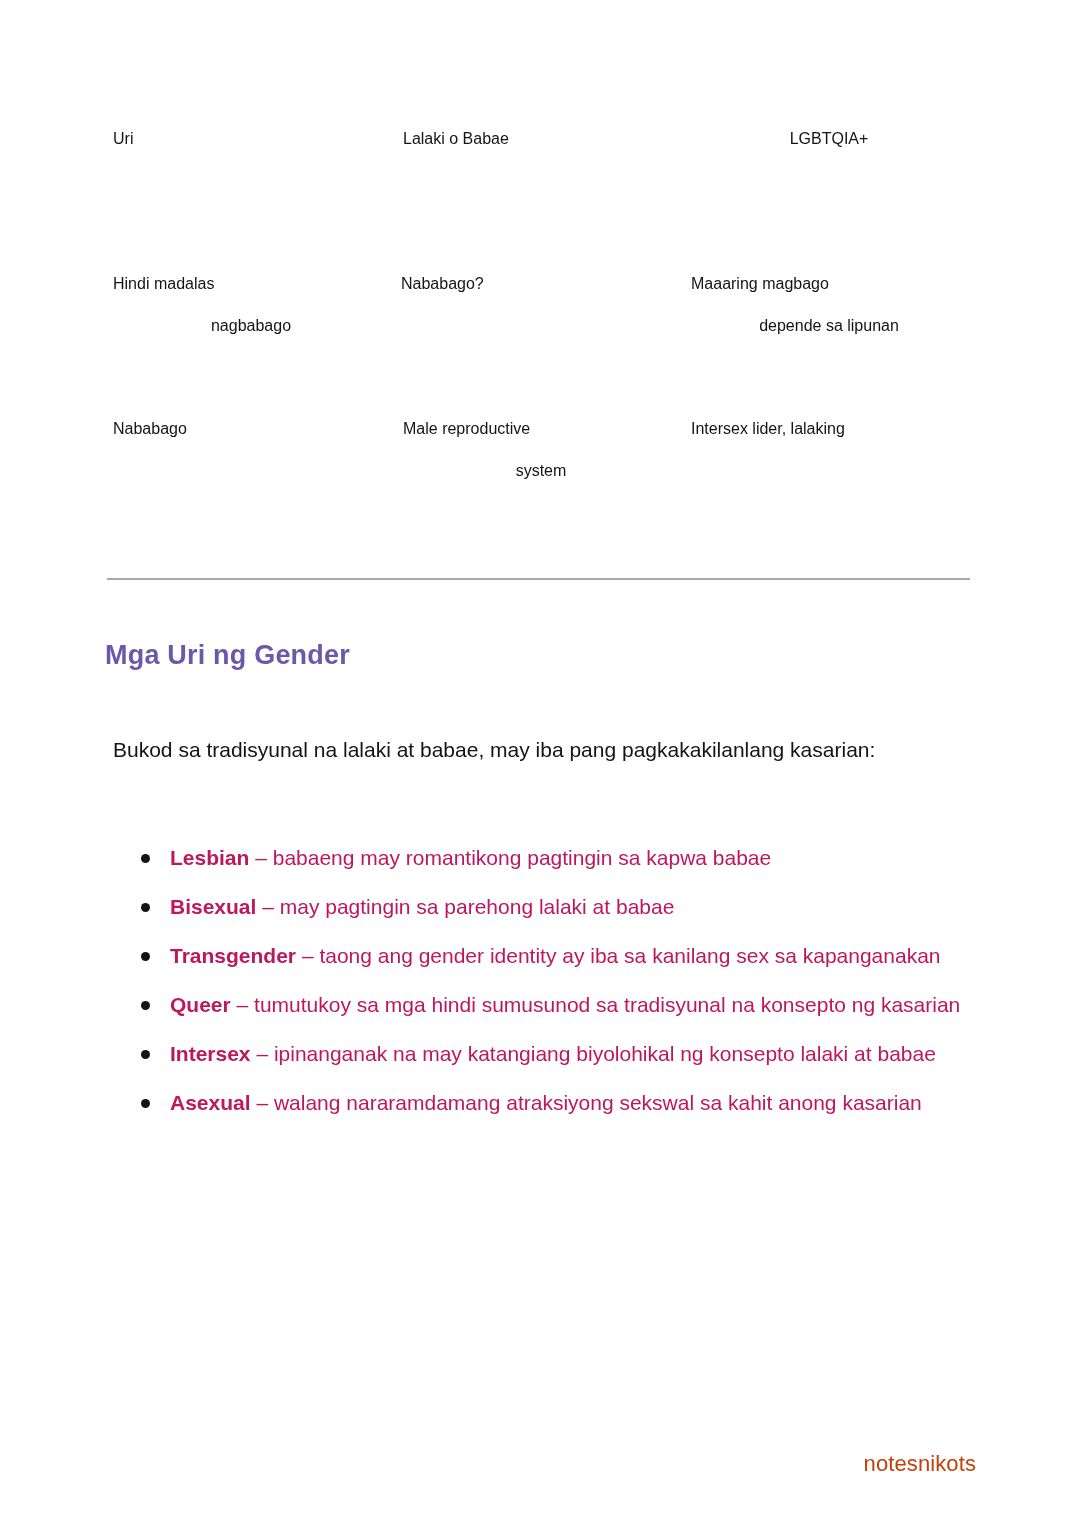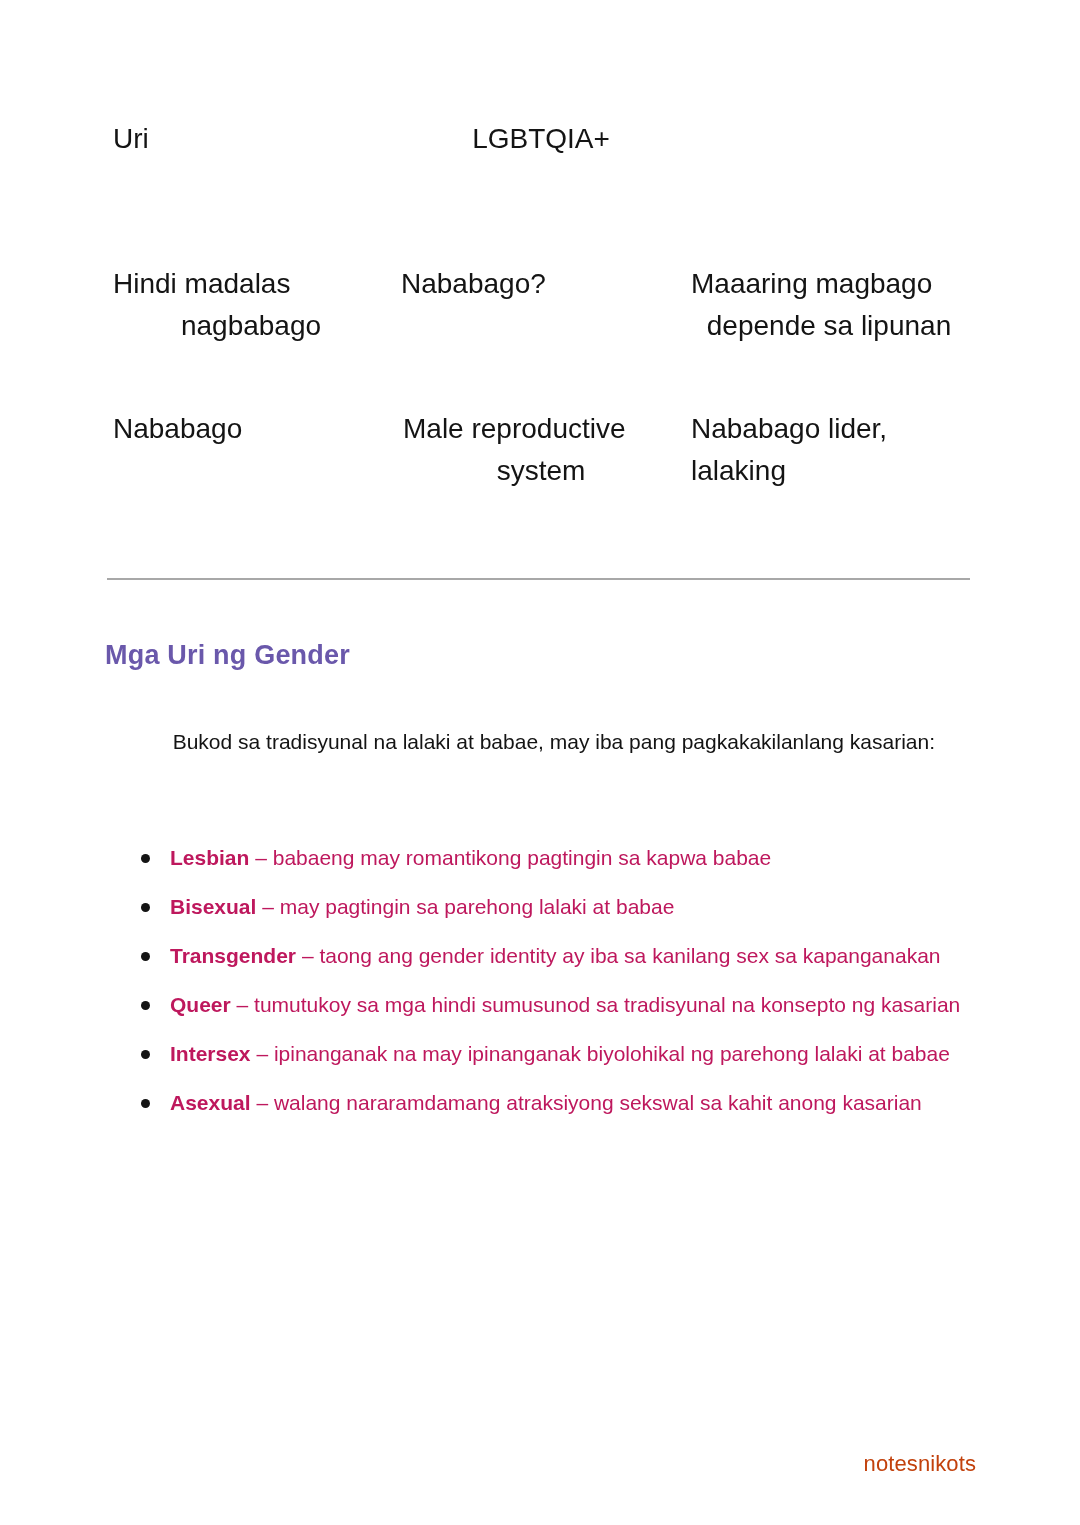--- a/index.html
+++ b/index.html
@@ -32,21 +32,21 @@
     top: 118px;
     width: 866px;
   }
   .trow {
     display: flex;
     align-items: flex-start;
     height: 145px;
   }
   .tcell {
     box-sizing: border-box;
-    font-size: 28px;
+    font-size: 16px;
     line-height: 42px;
     color: #141414;
     text-align: center;
     padding: 0 6px;
   }
   .tcell.c1 { width: 290px; }
   .tcell.c2 { width: 288px; }
   .tcell.c3 { width: 288px; }
 
   
@@ -76,25 +76,24 @@
     color: #6a58ab;
     line-height: 34px;
   }
 
   
   .intro {
     position: absolute;
     left: 105px;
     top: 718px;
     width: 830px;
-    margin: 0;
+    margin: 8px;
     font-size: 21px;
     line-height: 48px;
     color: #141414;
-    text-align: right;
   }
 
   
   .gender-list {
     position: absolute;
     left: 105px;
     top: 833px;
     width: 880px;
     margin: 0;
     padding: 0;
@@ -138,20 +137,23 @@
 <body>
 
 <div class="page">
 
   <div class="table-cont">
 
     <div class="trow">
       <div class="tcell c1">
         <span class="l1">Uri</span>
       </div>
+      <div class="tcell c2">
+        <span class="l1">Lalaki o Babae</span>
+      </div>
       <div class="tcell c3">
         <span class="l2">LGBTQIA+</span>
       </div>
     </div>
 
     <div class="trow">
       <div class="tcell c2">
         <span class="l1">Hindi madalas</span>
         <span class="l2">nagbabago</span>
       </div>
@@ -166,21 +168,21 @@
 
     <div class="trow">
       <div class="tcell c1">
         <span class="l1">Nababago</span>
       </div>
       <div class="tcell c2">
         <span class="l1">Male reproductive</span>
         <span class="l2">system</span>
       </div>
       <div class="tcell c3">
-        <span class="l1">Nababago lider, lalaking</span>
+        <span class="l1">Intersex lider, lalaking</span>
       </div>
     </div>
 
   </div>
 
   <div class="divider"></div>
 
   <h2 class="section-heading">Mga Uri ng Gender</h2>
 
   <p class="intro">Bukod sa tradisyunal na lalaki at babae, may iba pang pagkakakilanlang kasarian:</p>
@@ -192,21 +194,21 @@
     <li>
       <span class="dot"></span><span class="term">Bisexual</span><span class="desc"> – may pagtingin sa parehong lalaki at babae</span>
     </li>
     <li>
       <span class="dot"></span><span class="term">Transgender</span><span class="desc"> – taong ang gender identity ay iba sa kanilang sex sa kapanganakan</span>
     </li>
     <li>
       <span class="dot"></span><span class="term">Queer</span><span class="desc"> – tumutukoy sa mga hindi sumusunod sa tradisyunal na konsepto ng kasarian</span>
     </li>
     <li>
-      <span class="dot"></span><span class="term">Intersex</span><span class="desc"> – ipinanganak na may ipinanganak biyolohikal ng parehong lalaki at babae</span>
+      <span class="dot"></span><span class="term">Intersex</span><span class="desc"> – ipinanganak na may katangiang biyolohikal ng konsepto lalaki at babae</span>
     </li>
     <li>
       <span class="dot"></span><span class="term">Asexual</span><span class="desc"> – walang nararamdamang atraksiyong sekswal sa kahit anong kasarian</span>
     </li>
   </ul>
 
   <div class="watermark">notesnikots</div>
 
 </div>
 

